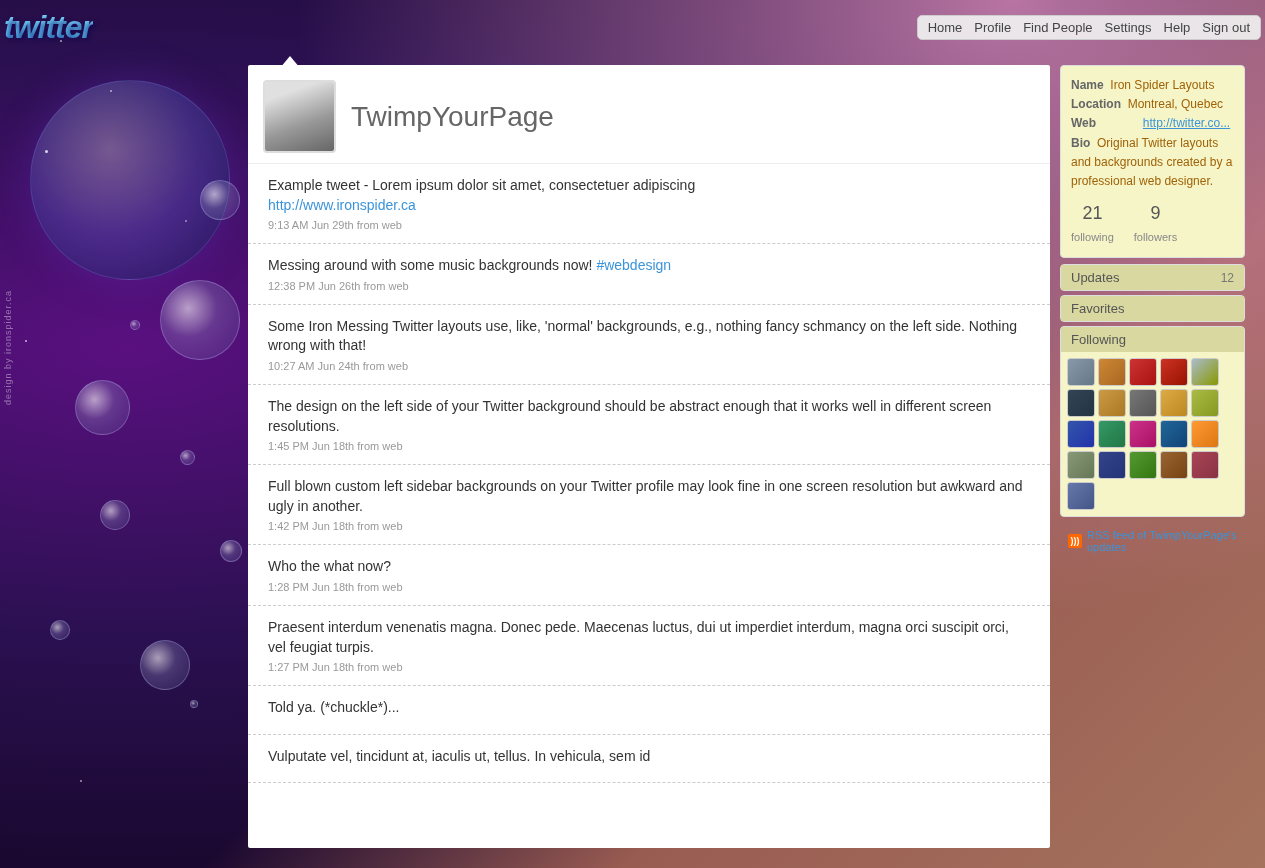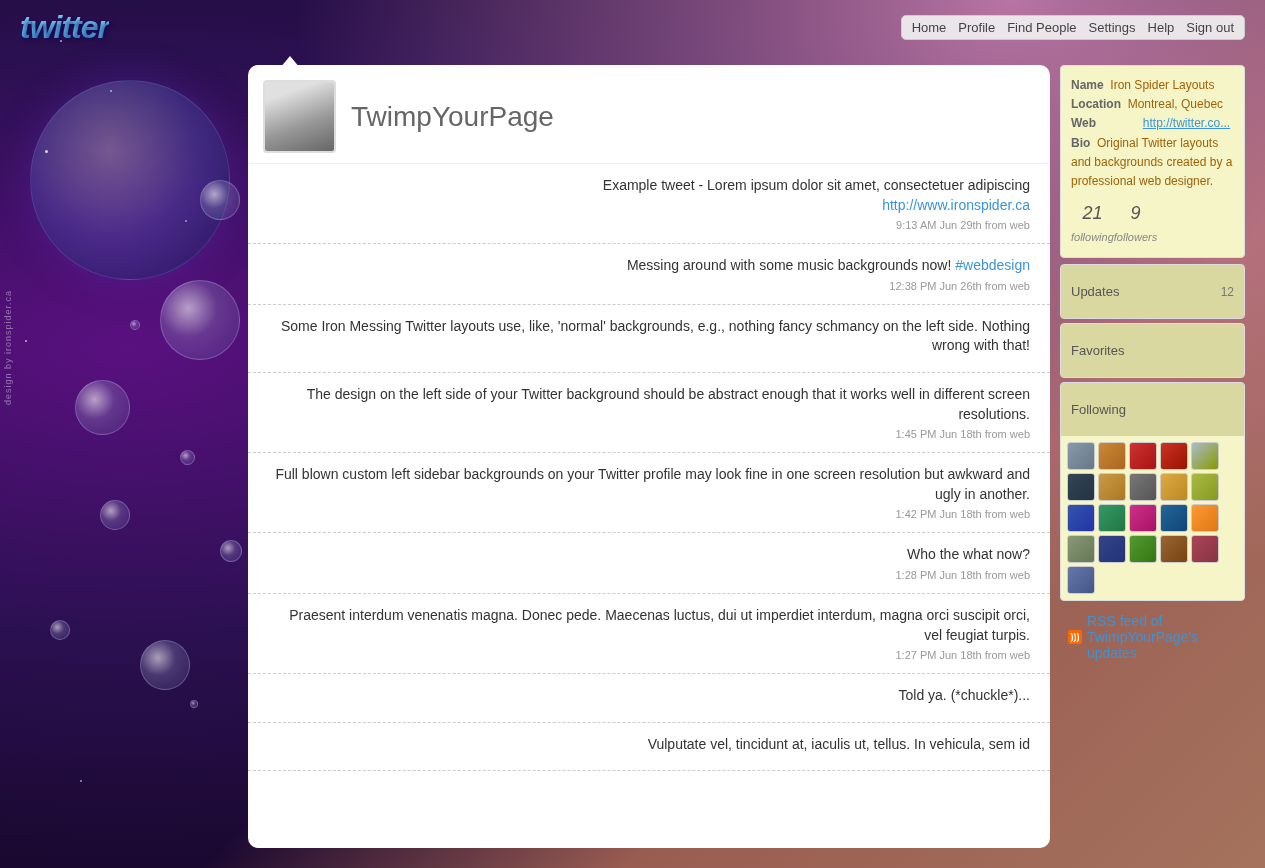--- a/index.html
+++ b/index.html
@@ -46,21 +46,21 @@
     .header {
       position: absolute;
       top: 0;
       left: 0;
       right: 0;
       height: 55px;
       z-index: 10;
       display: flex;
       align-items: center;
       justify-content: space-between;
-      padding: 0 20px;
+      padding: 0 4px;
     }
 
     .twitter-logo {
       font-size: 32px;
       font-weight: bold;
       color: #55ccff;
       text-shadow: 2px 2px 4px rgba(0,0,80,0.5);
       letter-spacing: -1px;
       font-style: italic;
       background: linear-gradient(to bottom, #88ddff, #44aaee);
@@ -95,24 +95,23 @@
       bottom: 20px;
       z-index: 5;
       display: flex;
       gap: 10px;
     }
 
     
     .tweets-column {
       flex: 1;
       background: white;
-      border-radius: 10px;
+      border-radius: 2px;
       overflow-y: auto;
       max-height: 800px;
-      text-align: right;
     }
 
     .profile-header {
       display: flex;
       align-items: center;
       padding: 15px 20px 10px 15px;
       gap: 15px;
       border-bottom: 1px solid #eee;
     }
 
@@ -191,22 +190,22 @@
       color: #a16207;
     }
 
     .profile-card .web-link {
       color: #3b94d9;
       padding-left: 40px;
     }
 
     .stats-row {
       display: flex;
+      gap: 20px;
       margin-top: 8px;
-      font-style: italic;
     }
 
     .stat-block {
       text-align: center;
     }
 
     .stat-number {
       font-size: 18px;
       color: #555;
       display: block;
@@ -219,21 +218,21 @@
 
     .sidebar-section {
       background: #f5f5c8;
       border: 1px solid #ddd;
       border-radius: 4px;
       margin-bottom: 4px;
     }
 
     .sidebar-section-header {
       background: #d8d8a0;
-      padding: 19px 10px;
+      padding: 5px 10px;
       font-size: 13px;
       color: #555;
       display: flex;
       justify-content: space-between;
       align-items: center;
     }
 
     .sidebar-section-header .count {
       color: #777;
       font-size: 12px;
@@ -405,20 +404,21 @@
 
     <div class="tweet-item">
       <div class="tweet-text">
         <span>Messing around with some music backgrounds now! </span><span class="tweet-hashtag">#webdesign</span>
       </div>
       <div class="tweet-meta">12:38 PM Jun 26th from web</div>
     </div>
 
     <div class="tweet-item">
       <div class="tweet-text">Some Iron Messing Twitter layouts use, like, 'normal' backgrounds, e.g., nothing fancy schmancy on the left side. Nothing wrong with that!</div>
+      <div class="tweet-meta">10:27 AM Jun 24th from web</div>
     </div>
 
     <div class="tweet-item">
       <div class="tweet-text">The design on the left side of your Twitter background should be abstract enough that it works well in different screen resolutions.</div>
       <div class="tweet-meta">1:45 PM Jun 18th from web</div>
     </div>
 
     <div class="tweet-item">
       <div class="tweet-text">Full blown custom left sidebar backgrounds on your Twitter profile may look fine in one screen resolution but awkward and ugly in another.</div>
       <div class="tweet-meta">1:42 PM Jun 18th from web</div>
@@ -512,18 +512,18 @@
         <div class="following-avatar fa-17"></div>
         <div class="following-avatar fa-18"></div>
         <div class="following-avatar fa-19"></div>
         <div class="following-avatar fa-20"></div>
         <div class="following-avatar fa-21"></div>
       </div>
     </div>
 
     <div class="rss-row">
       <div class="rss-icon">)))</div>
-      <a class="tweet-link" href="#" style="font-size:14px;">RSS feed of TwimpYourPage's updates</a>
+      <a class="tweet-link" href="#" style="font-size:11px;">RSS feed of TwimpYourPage's updates</a>
     </div>
 
   </div>
 
 </div>
 
 </body></html>

